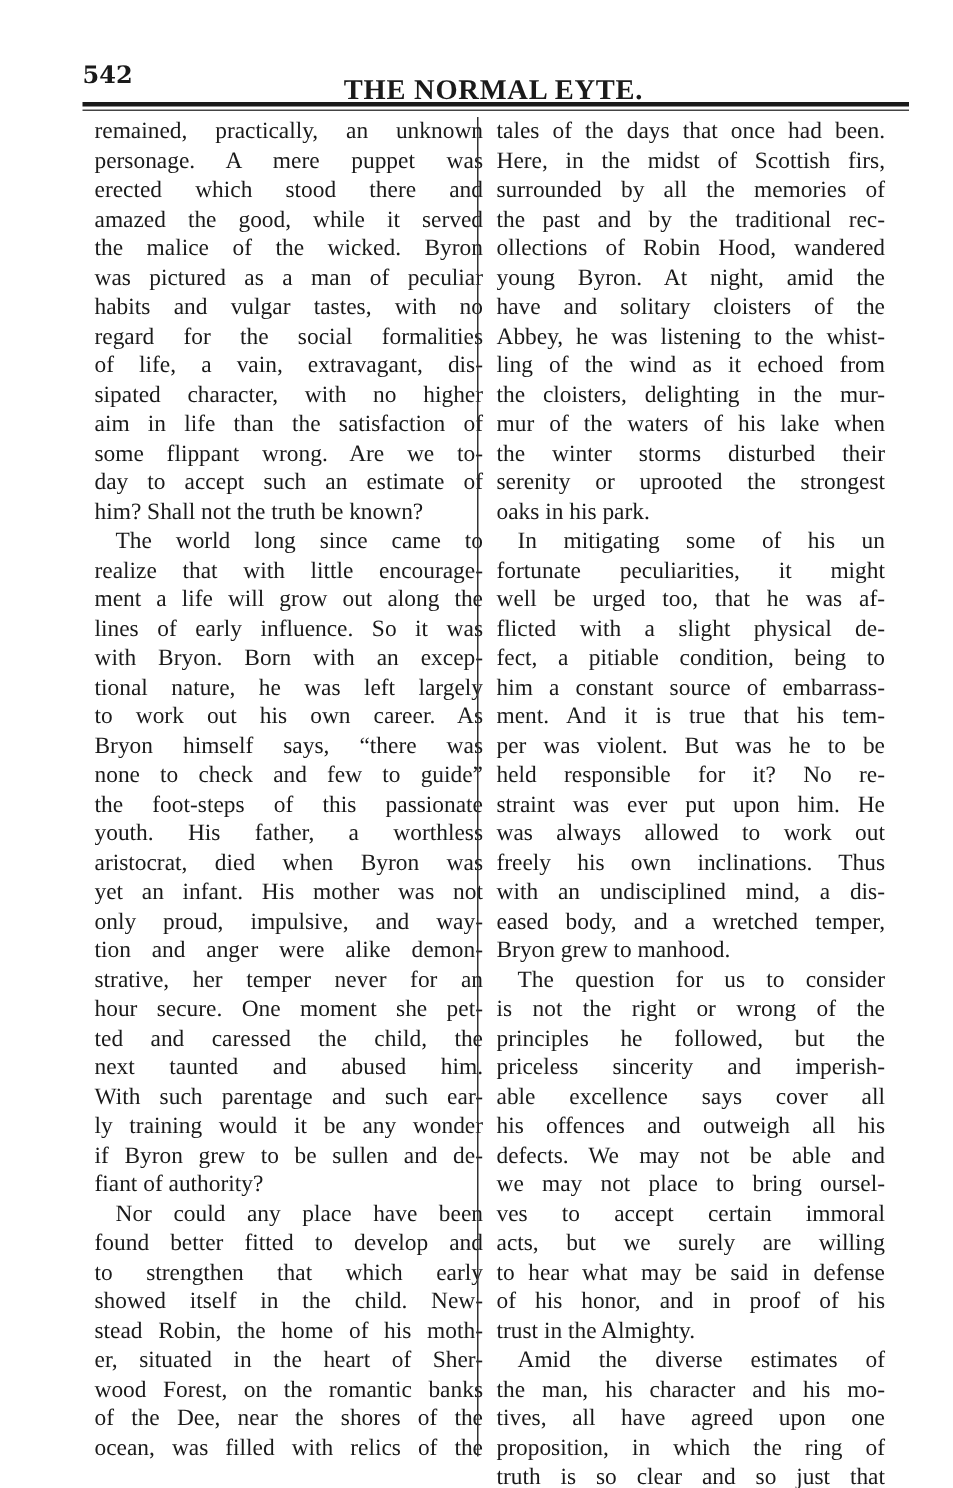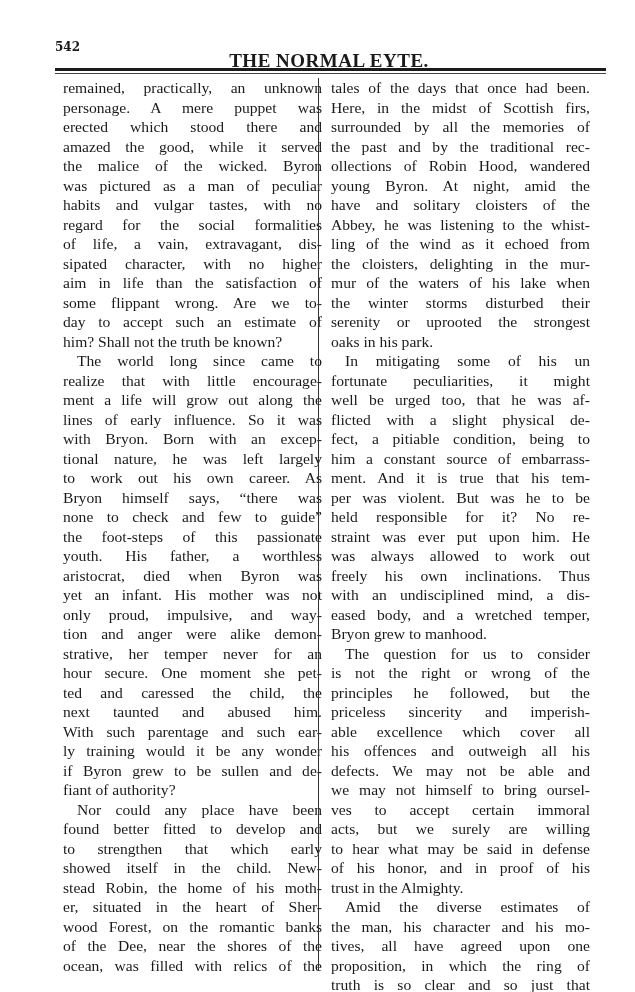--- a/index.html
+++ b/index.html
@@ -2,21 +2,21 @@
 <html><head>
 <meta charset="utf-8">
 <style>
   html, body { margin: 0; padding: 0; }
   body {
     width: 635px; height: 992px; background: #ffffff; color: #1a1a1a;
     font-family: "DejaVu Serif", "Liberation Serif", serif;
     position: relative; overflow: hidden;
   }
   .header { position: absolute; top: 38px; left: 55px; width: 548px; height: 20px; }
-  .page-num { position: absolute; left: 0; top: 2px; font-size: 12px; font-weight: bold; }
+  .page-num { position: absolute; left: 0; top: 2px; font-size: 16px; font-weight: bold; }
   .running-title {
     position: absolute; left: 0; right: 0; top: 0; text-align: center;
     font-family: "Liberation Serif", serif; font-weight: bold; font-size: 19px; letter-spacing: 0.5px; margin-top: 12px;
   }
   .rule-thick { position: absolute; top: 68px; left: 55px; width: 551px; height: 3px; background: #1a1a1a; }
   .rule-thin { position: absolute; top: 73px; left: 55px; width: 551px; height: 1px; background: #444; }
   .col-divider { position: absolute; left: 318px; top: 78px; width: 1px; height: 893px; background: #333; }
   .column {
     position: absolute; top: 78px; width: 259px;
     font-family: "Liberation Serif", serif; font-size: 15.6px; line-height: 19.5px;
@@ -113,24 +113,24 @@
     <span class="line">straint was ever put upon him. He</span>
     <span class="line">was always allowed to work out</span>
     <span class="line">freely his own inclinations. Thus</span>
     <span class="line">with an undisciplined mind, a dis-</span>
     <span class="line">eased body, and a wretched temper,</span>
     <span class="line last">Bryon grew to manhood.</span>
     <span class="line indent">The question for us to consider</span>
     <span class="line">is not the right or wrong of the</span>
     <span class="line">principles he followed, but the</span>
     <span class="line">priceless sincerity and imperish-</span>
-    <span class="line">able excellence which cover all</span>
+    <span class="line">able excellence says cover all</span>
     <span class="line">his offences and outweigh all his</span>
     <span class="line">defects. We may not be able and</span>
-    <span class="line">we may not himself to bring oursel-</span>
+    <span class="line">we may not place to bring oursel-</span>
     <span class="line">ves to accept certain immoral</span>
     <span class="line">acts, but we surely are willing</span>
     <span class="line">to hear what may be said in defense</span>
     <span class="line">of his honor, and in proof of his</span>
     <span class="line last">trust in the Almighty.</span>
     <span class="line indent">Amid the diverse estimates of</span>
     <span class="line">the man, his character and his mo-</span>
     <span class="line">tives, all have agreed upon one</span>
     <span class="line">proposition, in which the ring of</span>
     <span class="line">truth is so clear and so just that</span>

